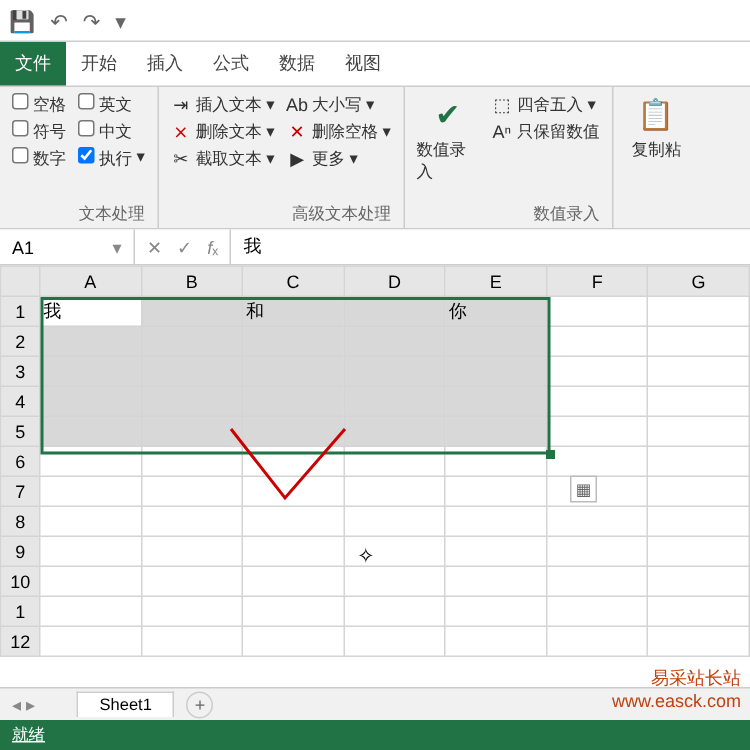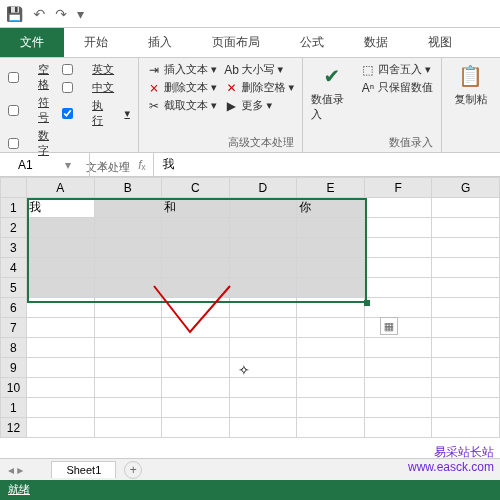--- a/index.html
+++ b/index.html
@@ -1,72 +1,71 @@
 <!DOCTYPE html>
 <html><head>
 <meta charset="utf-8">
 <style>
 * { box-sizing: border-box; margin: 0; padding: 0; }
 body { font-family: "Microsoft YaHei", sans-serif; font-size: 12px; background: #fff; width: 500px; height: 500px; overflow: hidden; position: relative; }
 .qat { height: 28px; background: #fff; border-bottom: 1px solid #ccc; display: flex; align-items: center; padding: 0 6px; gap: 10px; }
 .qat .qi { color: #666; font-size: 14px; }
 .tabs { height: 30px; background: #fff; display: flex; align-items: flex-end; border-bottom: 1px solid #ccc; }
-.tab { padding: 6px 20px; color: #444; cursor: pointer; text-align: right; }
+.tab { padding: 6px 10px; color: #444; cursor: pointer; text-align: right; }
 .tab.file { background: #217346; color: #fff; }
 .tab.active { background: #f1f1f1; border: 1px solid #ccc; border-bottom: 1px solid #f1f1f1; margin-bottom: -1px; color: #217346; }
 .ribbon { background: #f1f1f1; border-bottom: 1px solid #ccc; display: flex; height: 95px; }
 .group { border-right: 1px solid #ccc; padding: 4px 8px 2px 8px; display: flex; flex-direction: column; justify-content: space-between; }
 .group-body { display: flex; gap: 8px; flex: 1; }
 .group-label { text-align: right; font-size: 11px; color: #666; padding-top: 2px; }
 .col { display: flex; flex-direction: column; gap: 3px; }
-.chk { display: flex; align-items: center; gap: 19px; font-size: 11px; color: #333; text-decoration: underline; }
+.chk { display: flex; align-items: flex-start; gap: 3px; font-size: 11px; color: #333; }
 .chk input { width: 11px; height: 11px; }
 .btn-line { display: flex; align-items: center; gap: 3px; font-size: 11px; color: #333; white-space: nowrap; }
 .ico { width: 14px; height: 14px; display: inline-flex; align-items: center; justify-content: center; font-size: 12px; }
 .big { display: flex; flex-direction: column; align-items: center; font-size: 11px; color: #333; gap: 2px; width: 42px; }
 .big .bico { width: 28px; height: 28px; display: flex; align-items: center; justify-content: center; font-size: 20px; }
 .namebox-row { height: 24px; border-bottom: 1px solid #ccc; display: flex; align-items: center; background: #fff; }
-.namebox { width: 90px; border-right: 1px solid #ccc; padding: 0 18px; font-size: 12px; height: 100%; display: flex; align-items: center; }
+.namebox { width: 90px; border-right: 1px solid #ccc; padding: 0 8px; font-size: 12px; height: 100%; display: flex; align-items: center; }
 .fbar { display: flex; align-items: center; gap: 10px; padding: 0 8px; color: #888; font-size: 12px; }
 .finput { flex: 1; border-left: 1px solid #ccc; padding: 0 8px; height: 100%; display: flex; align-items: center; }
 .grid-wrap { position: relative; }
 table.sheet { border-collapse: collapse; table-layout: fixed; }
 .sheet th, .sheet td { border: 1px solid #d4d4d4; font-size: 12px; font-weight: normal; color: #000; }
 .sheet .corner { width: 26px; height: 20px; background: #e6e6e6; }
 .sheet thead th { background: #e6e6e6; height: 20px; text-align: center; }
 .sheet tbody th { background: #e6e6e6; width: 26px; text-align: center; }
 .sheet td { height: 20px; width: 68px; padding: 0 2px; }
 .sel { background: #d8d8d8; }
 .activecell { background: #fff !important; }
 .sel-border { position: absolute; border: 2px solid #217346; pointer-events: none; }
 .sel-handle { position: absolute; width: 6px; height: 6px; background: #217346; }
 .vmark { position: absolute; pointer-events: none; }
 .tag { position: absolute; width: 18px; height: 18px; border: 1px solid #bbb; background: #fff; display: flex; align-items: center; justify-content: center; font-size: 11px; color: #666; }
 .cursor { position: absolute; font-size: 14px; color: #000; }
 .sheet-tabs { position: absolute; bottom: 20px; left: 0; right: 0; height: 22px; background: #f1f1f1; border-top: 1px solid #ccc; display: flex; align-items: center; }
 .sheet-tab { background: #fff; border: 1px solid #ccc; border-bottom: none; padding: 2px 14px; margin-left: 28px; font-size: 11px; }
 .addsheet { width: 18px; height: 18px; border: 1px solid #ccc; border-radius: 50%; display: flex; align-items: center; justify-content: center; margin-left: 8px; font-size: 12px; color: #666; }
 .status { position: absolute; bottom: 0; left: 0; right: 0; height: 20px; background: #217346; color: #fff; font-size: 11px; padding: 2px 8px; text-decoration: underline; }
-.watermark { position: absolute; right: 6px; bottom: 24px; text-align: right; font-size: 12px; color: #6d28d9; line-height: 1.3; margin-top: 20px; }
+.watermark { position: absolute; right: 6px; bottom: 24px; text-align: right; font-size: 12px; color: #c2410c; line-height: 1.3; margin-top: 20px; }
 </style>
 </head>
 <body>
 
 <div class="qat">
  <span class="qi">💾</span>
  <span class="qi">↶</span>
  <span class="qi">↷</span>
  <span class="qi">▾</span>
 </div>
 
 <div class="tabs">
  <div class="tab file">文件</div>
  <div class="tab">开始</div>
  <div class="tab">插入</div>
- <div class="tab">页面布局</div>
  <div class="tab">公式</div>
  <div class="tab">数据</div>
  <div class="tab">视图</div>
 </div>
 
 <div class="ribbon">
  <div class="group">
   <div class="group-body">
    <div class="col">
     <label class="chk">

